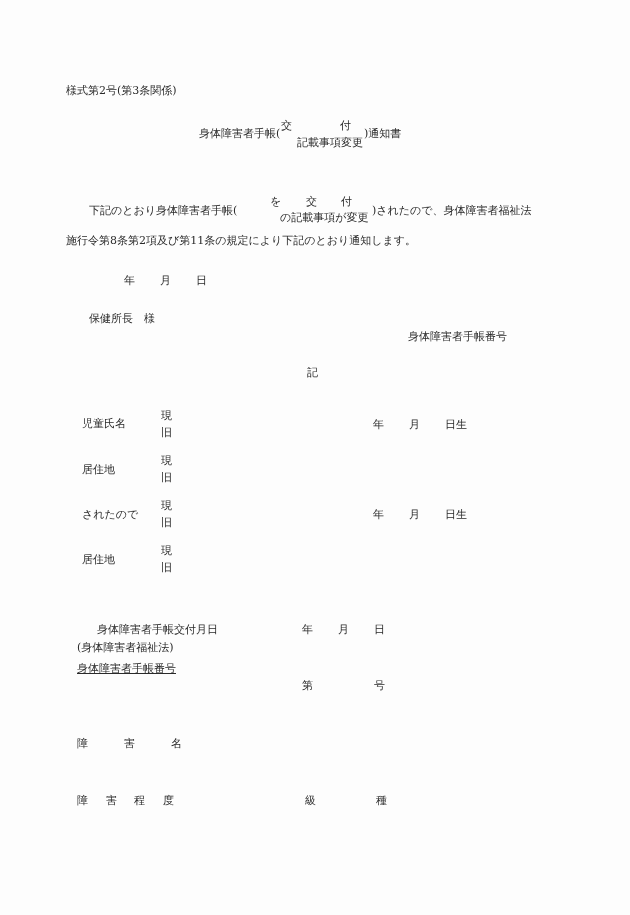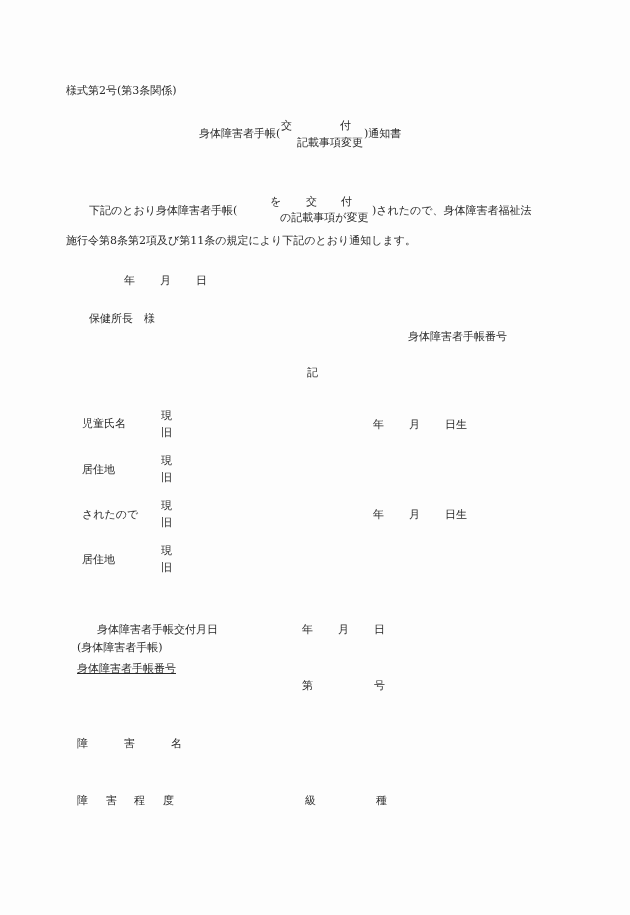--- a/index.html
+++ b/index.html
@@ -88,21 +88,21 @@
 <div>
   <div class="abs" style="left:82px;top:554px;">居住地</div>
   <div class="stack" style="left:161px;top:545px;">
     <div style="margin-bottom:6px;">現</div>
     <div>旧</div>
   </div>
 </div>
 
 <div>
   <div class="abs" style="left:77px;top:624px;margin-left:20px;">身体障害者手帳交付月日</div>
-  <div class="abs" style="left:77px;top:642px;">(身体障害者手帳)</div>
+  <div class="abs" style="left:77px;top:642px;">(身体障害者福祉法)</div>
   <div class="abs" style="left:302px;top:624px;">年</div>
   <div class="abs" style="left:338px;top:624px;">月</div>
   <div class="abs" style="left:374px;top:624px;">日</div>
 </div>
 
 <div>
   <div class="abs" style="left:77px;top:663px;text-decoration:underline;">身体障害者手帳番号</div>
   <div class="abs" style="left:302px;top:680px;">第</div>
   <div class="abs" style="left:374px;top:680px;">号</div>
 </div>

